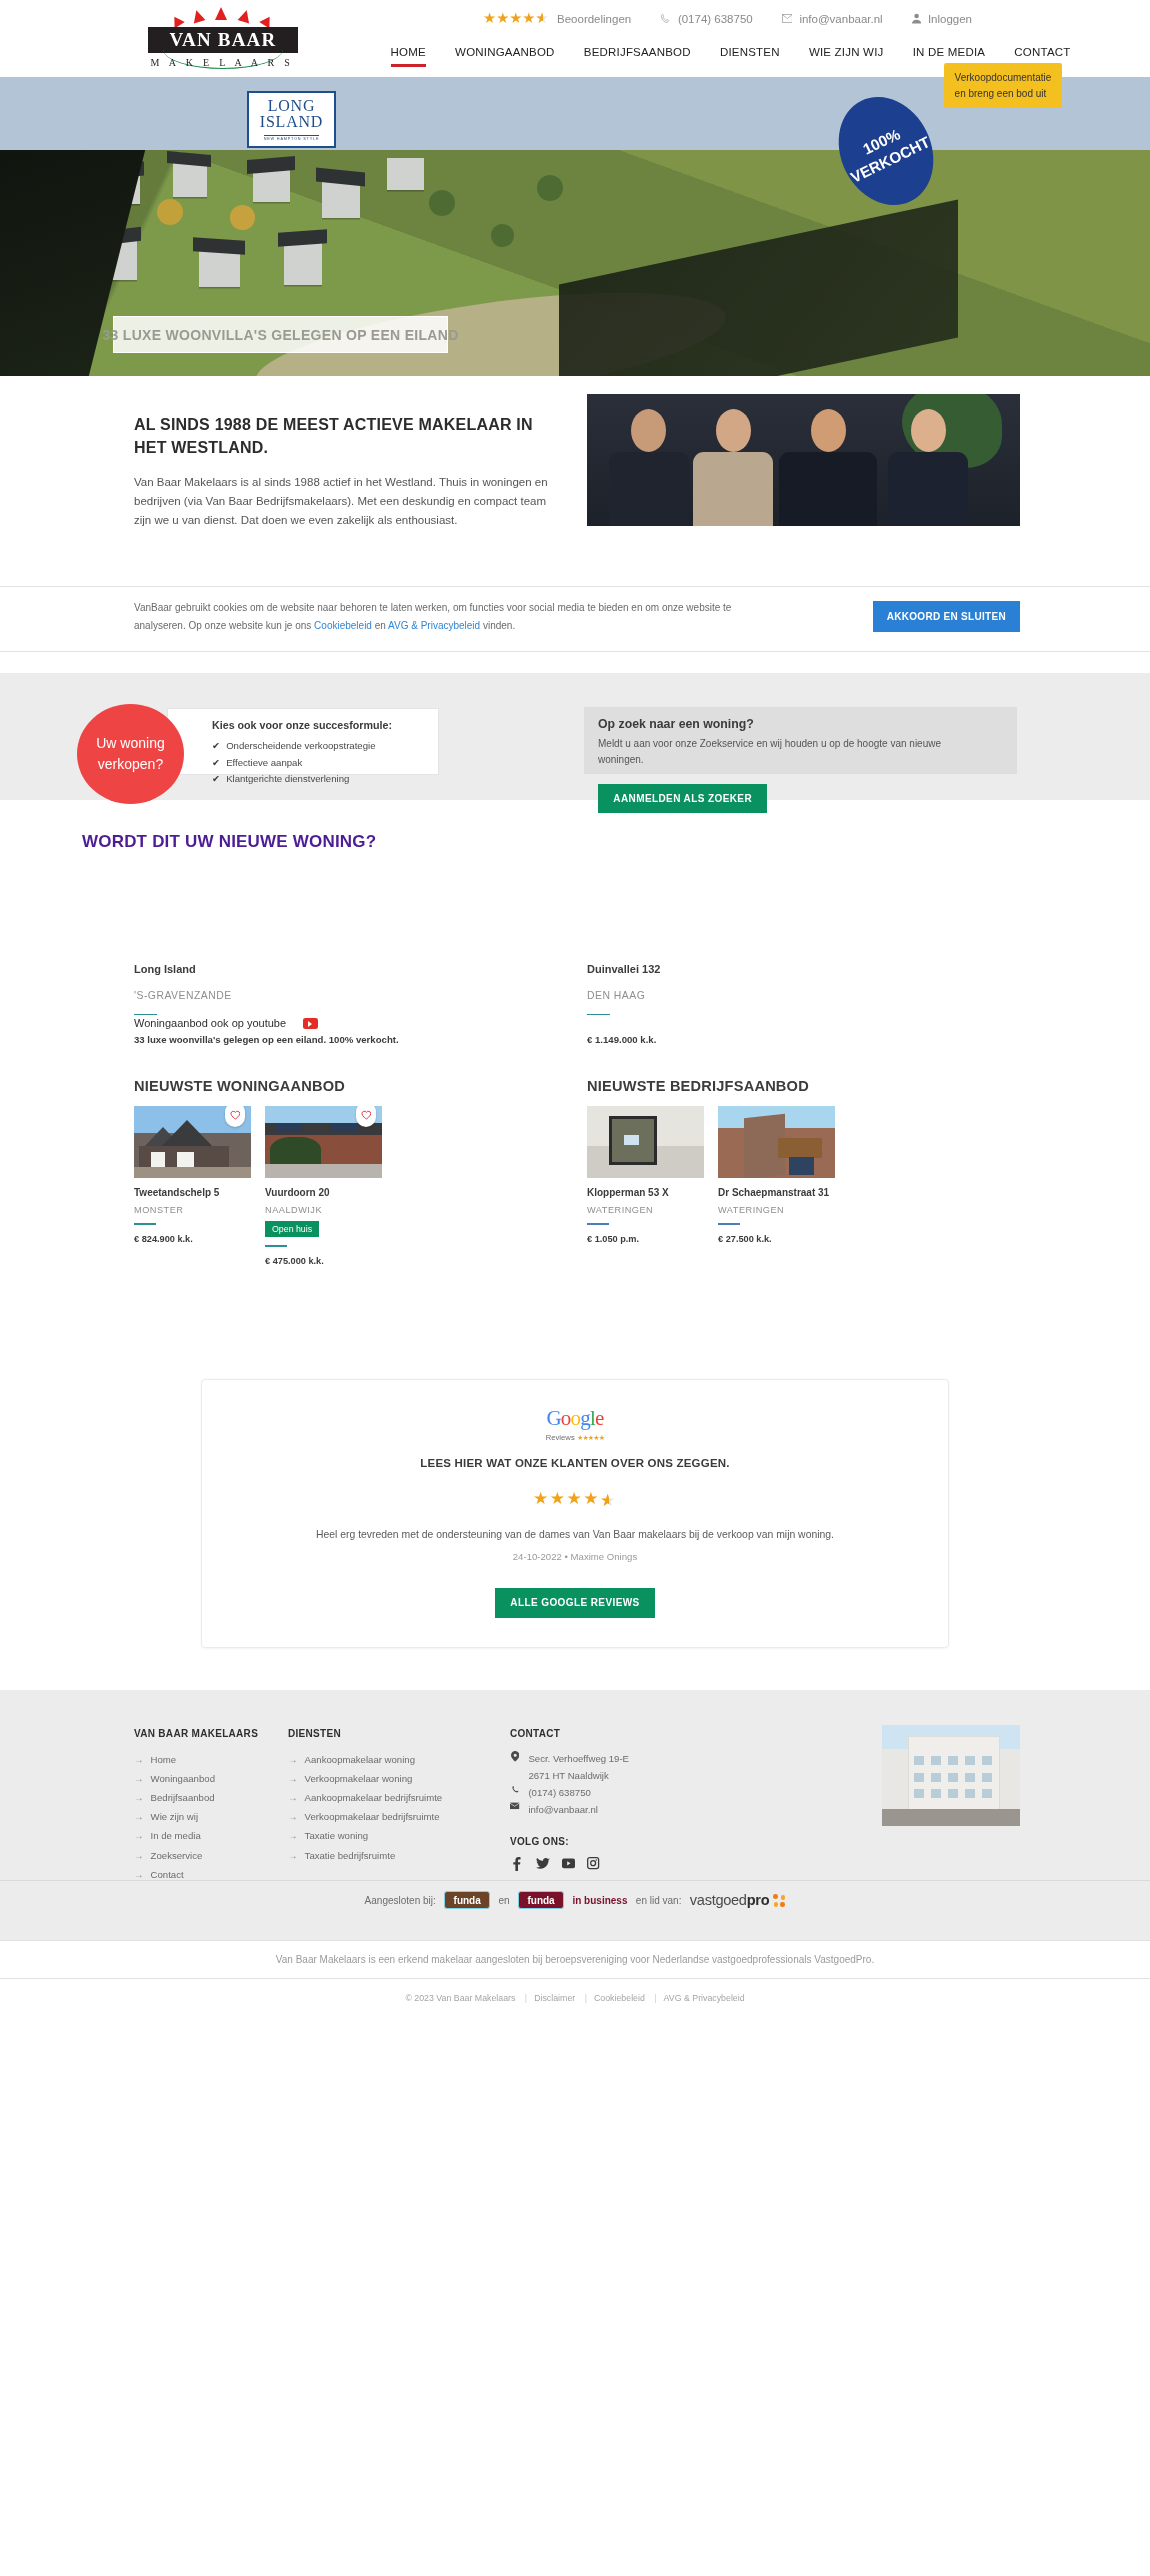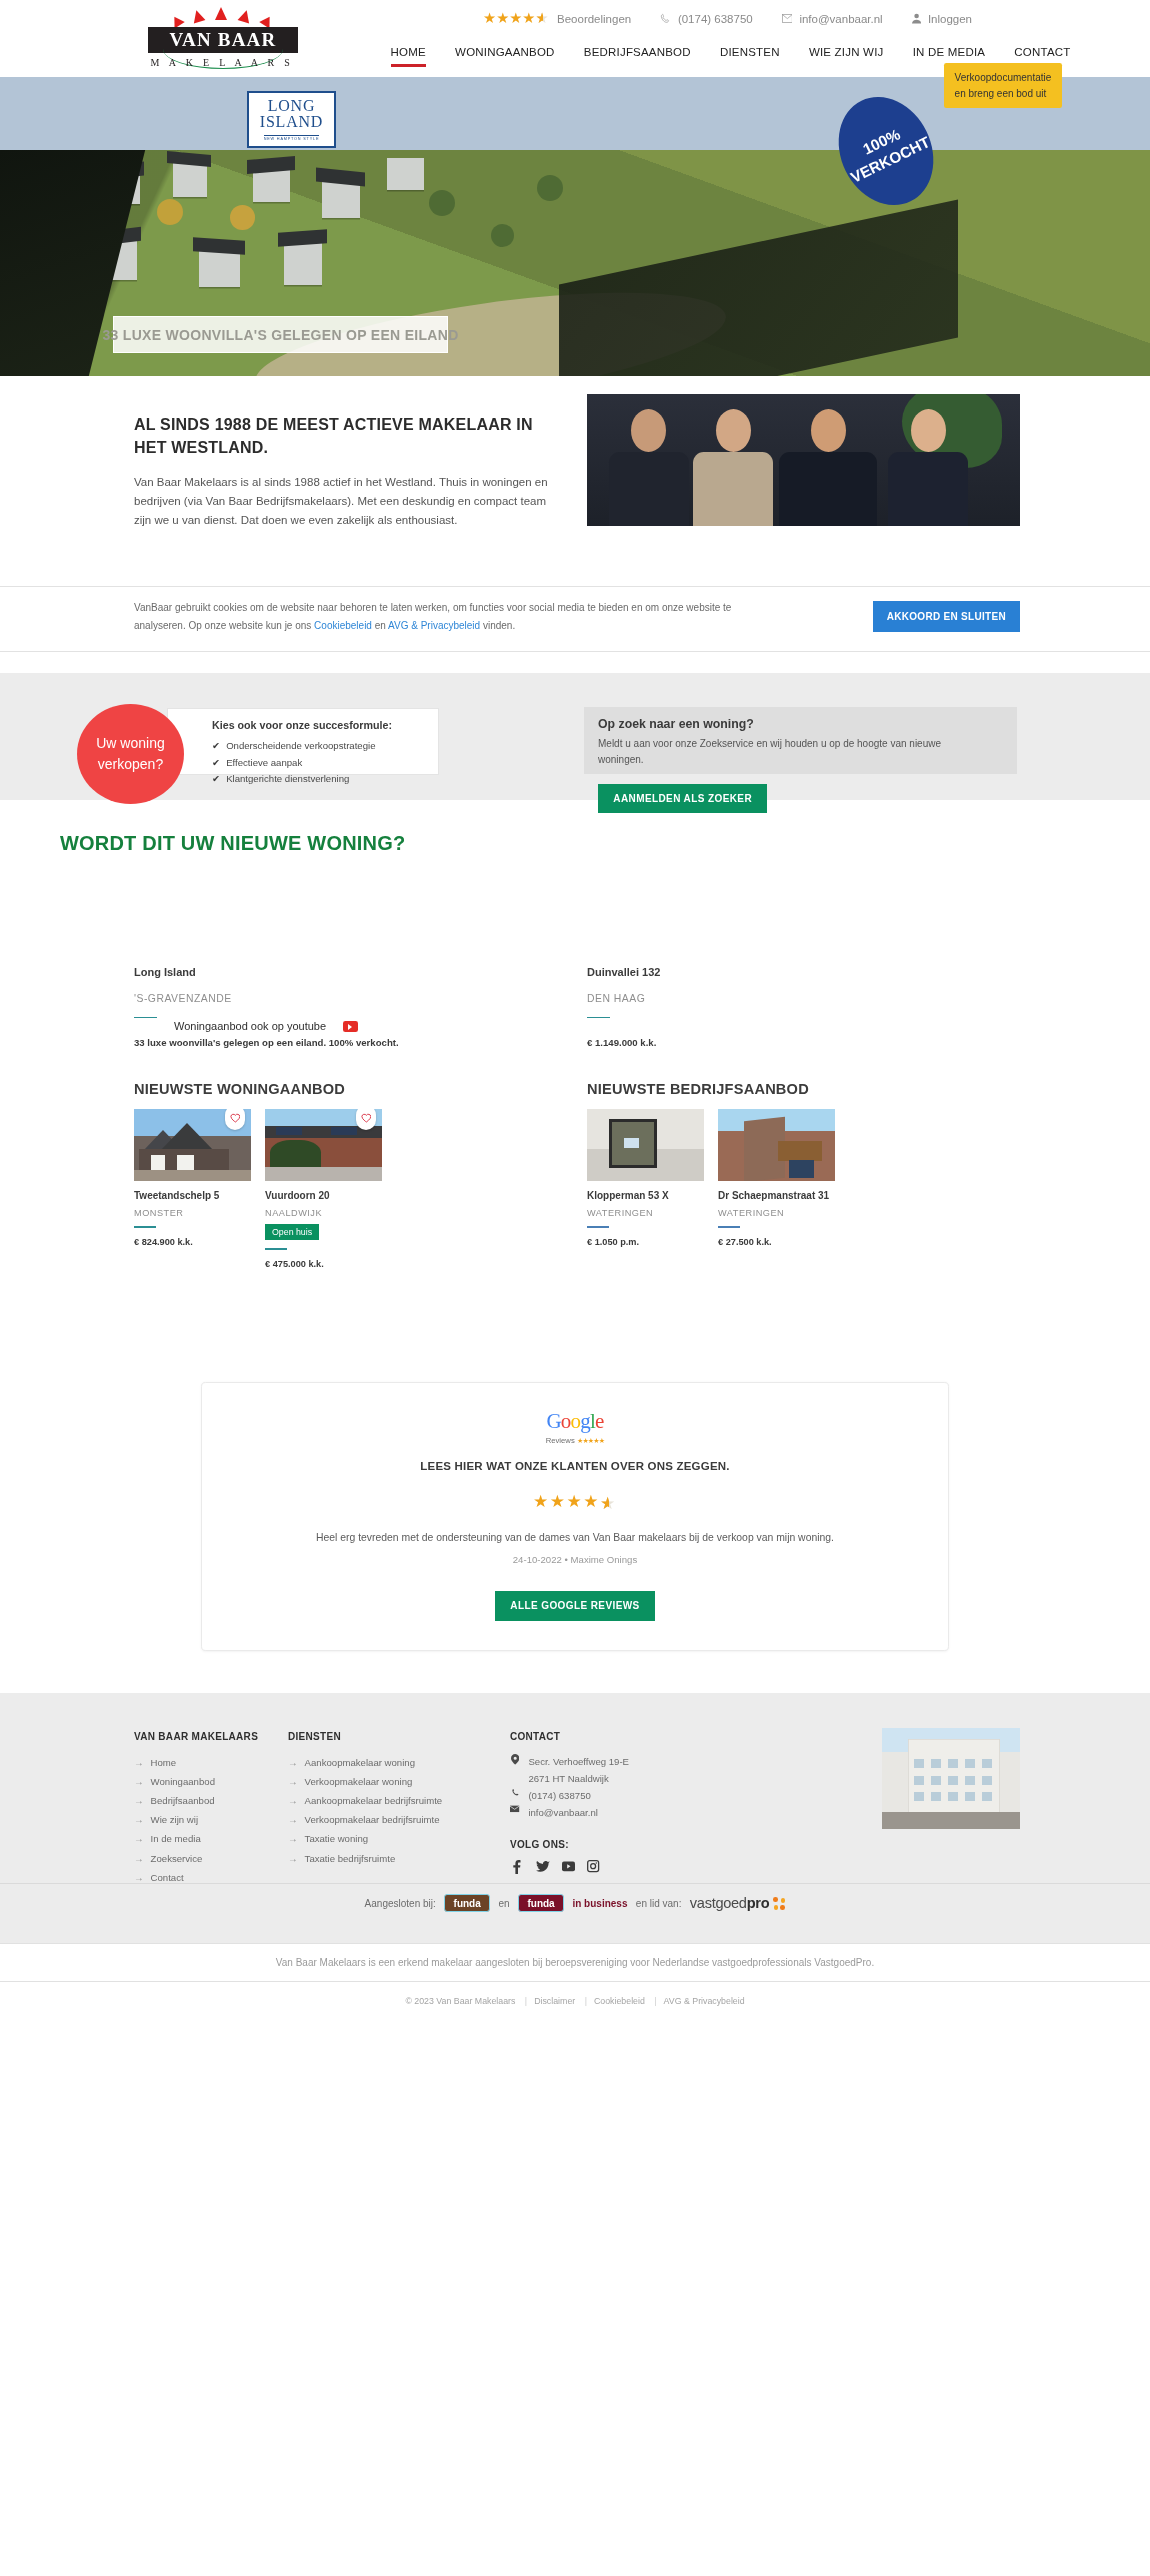--- a/index.html
+++ b/index.html
@@ -113,28 +113,28 @@
   .ellipse{position:absolute;left:77px;top:31px;width:107px;height:100px;border-radius:50%;
      background:#ef4444;color:#fff;display:flex;align-items:center;justify-content:center;
      text-align:center;font-size:14px;line-height:1.5;font-weight:400;z-index:3;}
   .seekbox{position:absolute;left:584px;top:34px;width:433px;height:67px;background:#dedede;padding:10px 14px;}
   .seekbox h3{font-size:12.3px;font-weight:700;color:#3b3b3b;}
   .seekbox p{margin-top:4.6px;font-size:10px;line-height:1.6;color:#555;width:391px;}
   .seekbox .btnwrap{margin-top:16px;}
 
   
   .featured{position:relative;padding:32px 0 0 0;}
-  h2.sect{margin-left:60px;font-size:20px;font-weight:700;color:#15803d;letter-spacing:0.2px;}
+  h2.sect{margin-left:82px;font-size:17px;font-weight:700;color:#4c1d95;letter-spacing:0.2px;}
   .feat-slides{position:relative;height:226px;}
   .feat-info{position:absolute;top:0;}
   .feat-info h4{font-size:11px;font-weight:700;color:#3b3b3b;}
   .feat-info .city{margin-top:14.6px;font-size:10.4px;color:#8e8e8e;letter-spacing:0.5px;}
   .feat-info .rule{margin-top:13px;width:23px;height:1.5px;background:#2b8f94;}
   .feat-info .price{margin-top:19px;font-size:9.6px;font-weight:700;color:#3b3b3b;}
-  .yt-row{position:absolute;left:134px;top:165px;display:flex;align-items:flex-end;gap:17px;margin-left:40px;}
+  .yt-row{position:absolute;left:134px;top:165px;display:flex;align-items:flex-end;gap:17px;}
   .yt-row span{font-size:11px;color:#2f2f2f;}
   .yt-ic{width:15.3px;height:11.5px;background:#e52d27;border-radius:2.3px;position:relative;}
   .yt-ic:after{content:"";position:absolute;left:5.4px;top:3.1px;border-left:4.6px solid #fff;
      border-top:3.1px solid transparent;border-bottom:3.1px solid transparent;}
 
   
   .listings{position:relative;padding-top:7.7px;}
   .col{position:absolute;}
   .col h3{font-size:14.6px;font-weight:700;color:#3c3c3c;letter-spacing:0.2px;margin-bottom:11.5px;}
   .cards{display:flex;gap:14px;}

